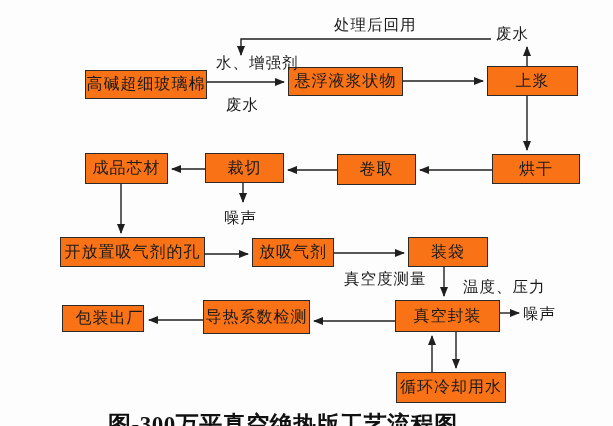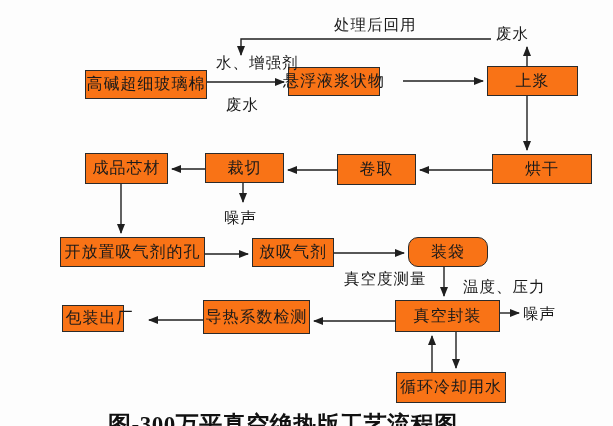--- a/index.html
+++ b/index.html
@@ -85,30 +85,30 @@
       <polyline points="334,253 404,253" marker-end="url(#arrow)"></polyline>
       <polyline points="444,267 444,296" marker-end="url(#arrow)"></polyline>
       <polyline points="500,313 519,313" marker-end="url(#arrow)"></polyline>
       <polyline points="395,321 314,321" marker-end="url(#arrow)"></polyline>
       <polyline points="203,320 149,320" marker-end="url(#arrow)"></polyline>
       <polyline points="432,372 432,336" marker-end="url(#arrow)"></polyline>
       <polyline points="456,332 456,368" marker-end="url(#arrow)"></polyline>
     </svg>
   <div class="caption">图-300万平真空绝热版工艺流程图</div>
 <div class="node" style="left: 85px; top: 70px; width: 122px; height: 29px;">高碱超细玻璃棉</div>
-    <div class="node" style="left: 288px; top: 67px; width: 92px; height: 29px;">悬浮液浆状物</div>
+    <div class="node" style="left: 288px; top: 67px; width: 115px; height: 29px;">悬浮液浆状物</div>
     <div class="node" style="left: 487px; top: 66px; width: 91px; height: 30px;">上浆</div>
     <div class="node" style="left: 85px; top: 153px; width: 83px; height: 31px; text-align: right;">成品芯材</div>
     <div class="node" style="left: 205px; top: 153px; width: 79px; height: 30px;">裁切</div>
     <div class="node" style="left: 337px; top: 154px; width: 79px; height: 31px;">卷取</div>
-    <div class="node" style="left: 492px; top: 154px; width: 100px; height: 30px;">烘干</div>
+    <div class="node" style="left: 492px; top: 154px; width: 88px; height: 30px;">烘干</div>
     <div class="node" style="left: 60px; top: 237px; width: 145px; height: 30px;">开放置吸气剂的孔</div>
     <div class="node" style="left: 252px; top: 238px; width: 82px; height: 29px;">放吸气剂</div>
-    <div class="node" style="left: 408px; top: 237px; width: 80px; height: 30px; border-radius: 10px;">装袋</div>
-    <div class="node" style="left: 62px; top: 305px; width: 62px; height: 27px; padding-left: 13px;">包装出厂</div>
+    <div class="node" style="left: 408px; top: 237px; width: 80px; height: 30px;">装袋</div>
+    <div class="node" style="left: 62px; top: 305px; width: 82px; height: 27px; padding-left: 13px;">包装出厂</div>
     <div class="node" style="left: 203px; top: 300px; width: 107px; height: 34px;">导热系数检测</div>
     <div class="node" style="left: 395px; top: 300px; width: 105px; height: 32px;">真空封装</div>
     <div class="node" style="left: 396px; top: 372px; width: 110px; height: 31px;">循环冷却用水</div>
     <div class="flabel" style="left: 334px; top: 15px;">处理后回用</div>
     <div class="flabel" style="left: 496px; top: 24px;">废水</div>
     <div class="flabel" style="left: 216px; top: 53px;">水、增强剂</div>
     <div class="flabel" style="left: 226px; top: 95px;">废水</div>
     <div class="flabel" style="left: 224px; top: 208px;">噪声</div>
     <div class="flabel" style="left: 344px; top: 269px;">真空度测量</div>
     <div class="flabel" style="left: 463px; top: 277px;">温度、压力</div>

